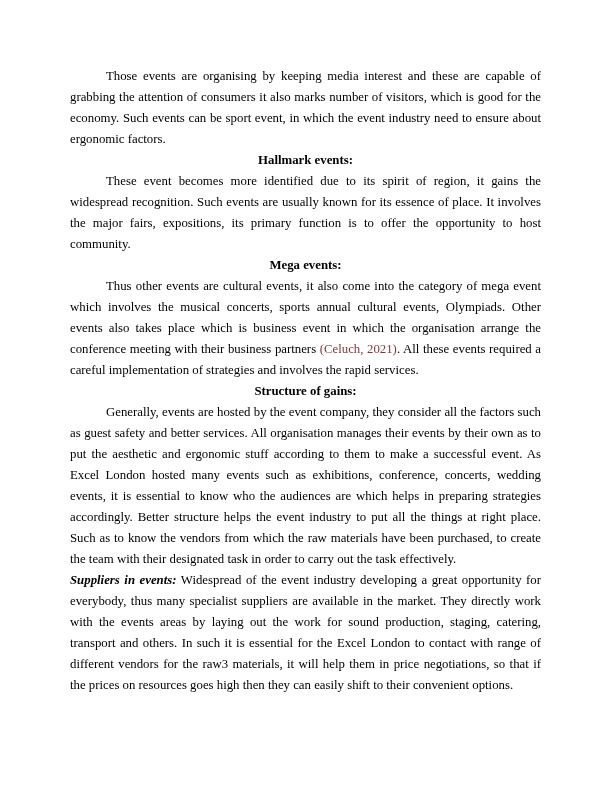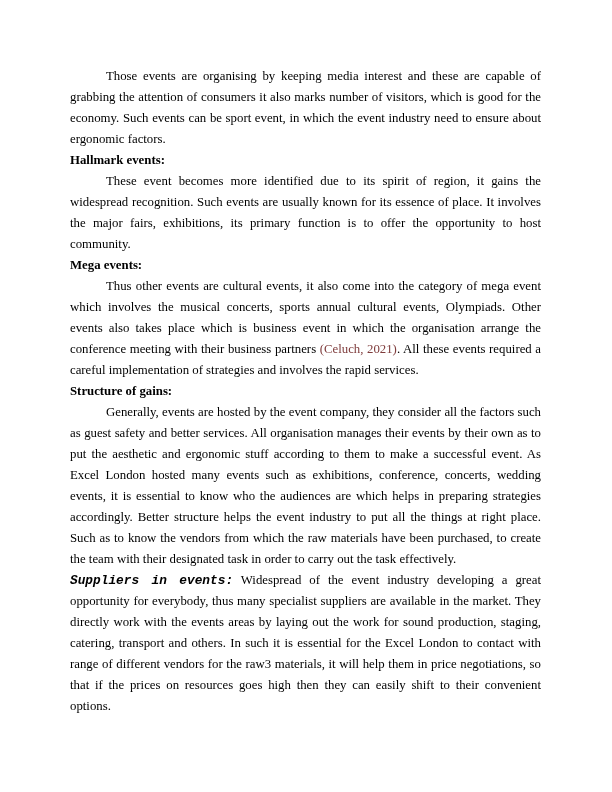--- a/index.html
+++ b/index.html
@@ -24,41 +24,40 @@
   p {
     margin: 0;
     padding: 0;
     text-align: justify;
   }
   .indent {
     text-indent: 36px;
   }
   .heading {
     font-weight: bold;
-    text-align: left;
+    text-align: center;
   }
   .inline-heading {
     font-weight: bold;
     font-style: italic;
-    font-family: Liberation Mono, monospace;
   }
   .citation {
     
   }
 </style>
 </head>
 <body>
 
 <div class="page">
 
   <p class="indent">Those events are organising by keeping media interest and these are capable of grabbing the attention of consumers it also marks number of visitors, which is good for the economy. Such events can be sport event, in which the event industry need to ensure about ergonomic factors.</p>
 
   <p class="heading">Hallmark events:</p>
 
-  <p class="indent">These event becomes more identified due to its spirit of region, it gains the widespread recognition. Such events are usually known for its essence of place. It involves the major fairs, exhibitions, its primary function is to offer the opportunity to host community.</p>
+  <p class="indent">These event becomes more identified due to its spirit of region, it gains the widespread recognition. Such events are usually known for its essence of place. It involves the major fairs, expositions, its primary function is to offer the opportunity to host community.</p>
 
   <p class="heading">Mega events:</p>
 
 
   <p class="indent"><span>Thus other events are cultural events, it also come into the category of mega event which involves the musical concerts, sports annual cultural events, Olympiads. Other events also takes place which is business event in which the organisation arrange the conference meeting with their business partners </span><span class="citation" style="color: rgb(126, 59, 59);">(Celuch, 2021)</span><span>. All these events required a careful implementation of strategies and involves the rapid services.</span></p>
 
   <p class="heading">Structure of gains:</p>
 
   <p class="indent">Generally, events are hosted by the event company, they consider all the factors such as guest safety and better services. All organisation manages their events by their own as to put the aesthetic and ergonomic stuff according to them to make a successful event. As Excel London hosted many events such as exhibitions, conference, concerts, wedding events, it is essential to know who the audiences are which helps in preparing strategies accordingly. Better structure helps the event industry to put all the things at right place. Such as to know the vendors from which the raw materials have been purchased, to create the team with their designated task in order to carry out the task effectively.</p>
 

